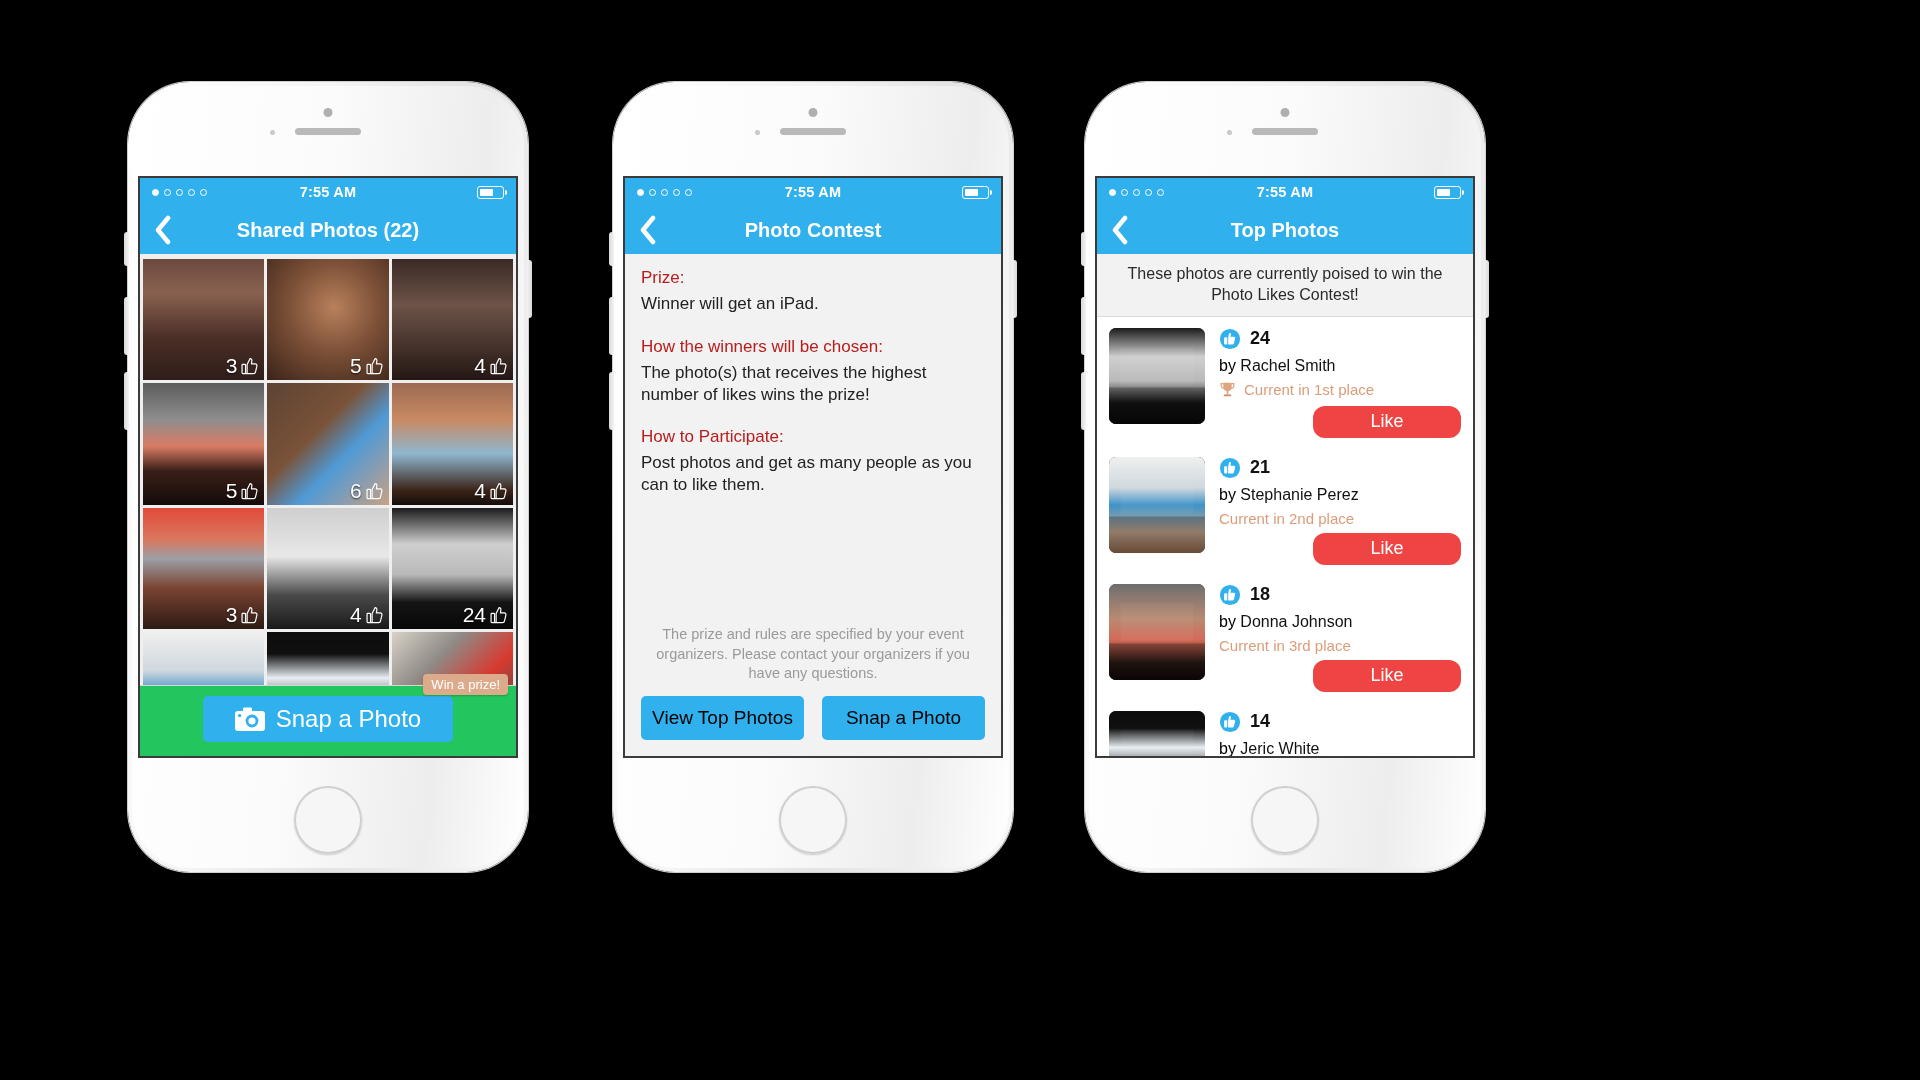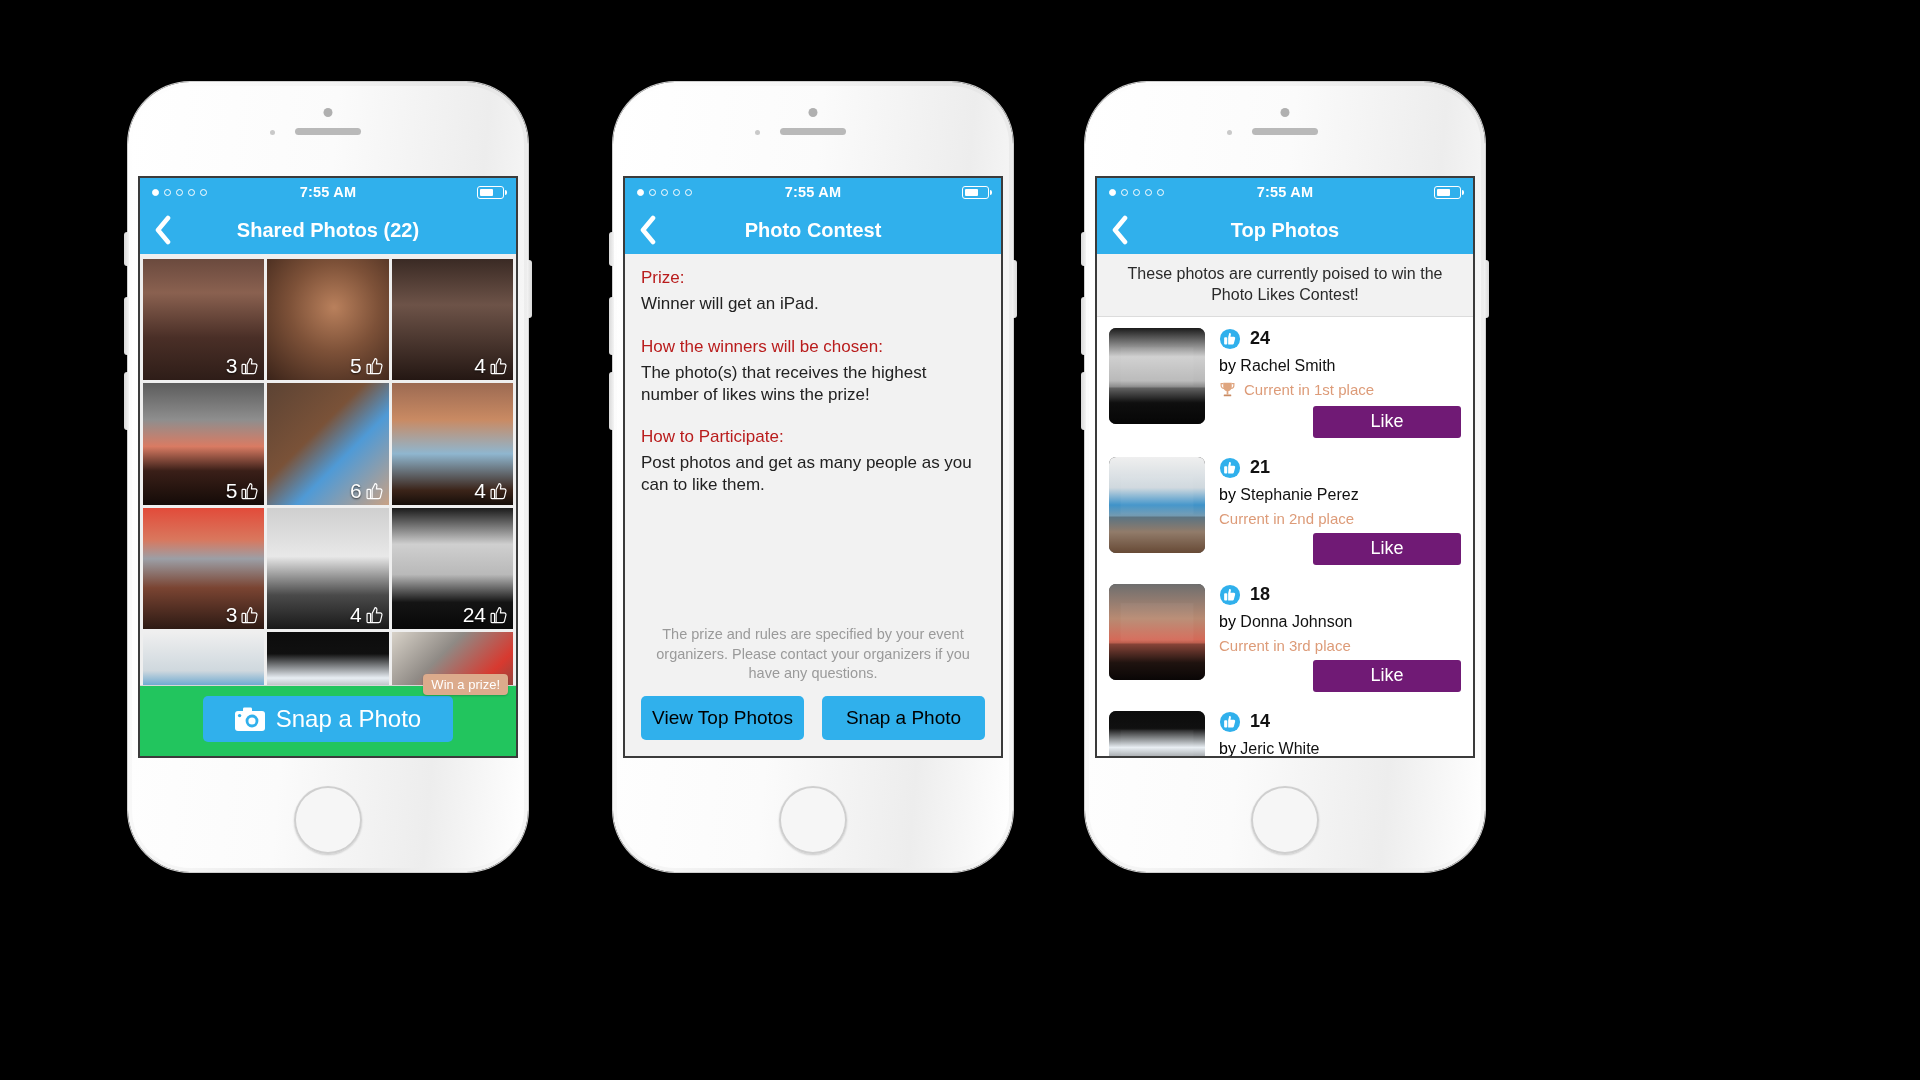--- a/index.html
+++ b/index.html
@@ -166,22 +166,22 @@
   .thumb .art { position:absolute; inset:0; }
   .meta { flex: 1 1 auto; min-width: 0; }
   .likes-row { display: flex; align-items: center; gap: 9px; }
   .likes-row .lk { width: 22px; height: 22px; }
   .likes-row .n { font-size: 18px; font-weight: bold; color: #111; }
   .byline { font-size: 16px; color: #111; margin-top: 7px; }
   .byline .by { color: #000000; }
   .place { font-size: 15px; color: #dd9b78; margin-top: 6px; display: flex; align-items: flex-start; gap: 8px; }
   .place svg { width: 17px; height: 19px; }
   .like-btn {
-    margin: 6px 0 0 auto; width: 148px; height: 32px; border-radius: 3px;
-    background: #701a75; color: #fff; font-size: 18px; font-weight: 300;
+    margin: 6px 0 0 auto; width: 148px; height: 32px; border-radius: 12px;
+    background: #ef4444; color: #fff; font-size: 18px; font-weight: 300;
     display: flex; align-items: center; justify-content: center; cursor: pointer;
   }
   .like-row { display:flex; }
 </style>
 </head>
 <body>
 
 <div class="stage">
 
   <div class="phone" style="left:128px; top:82px;">

